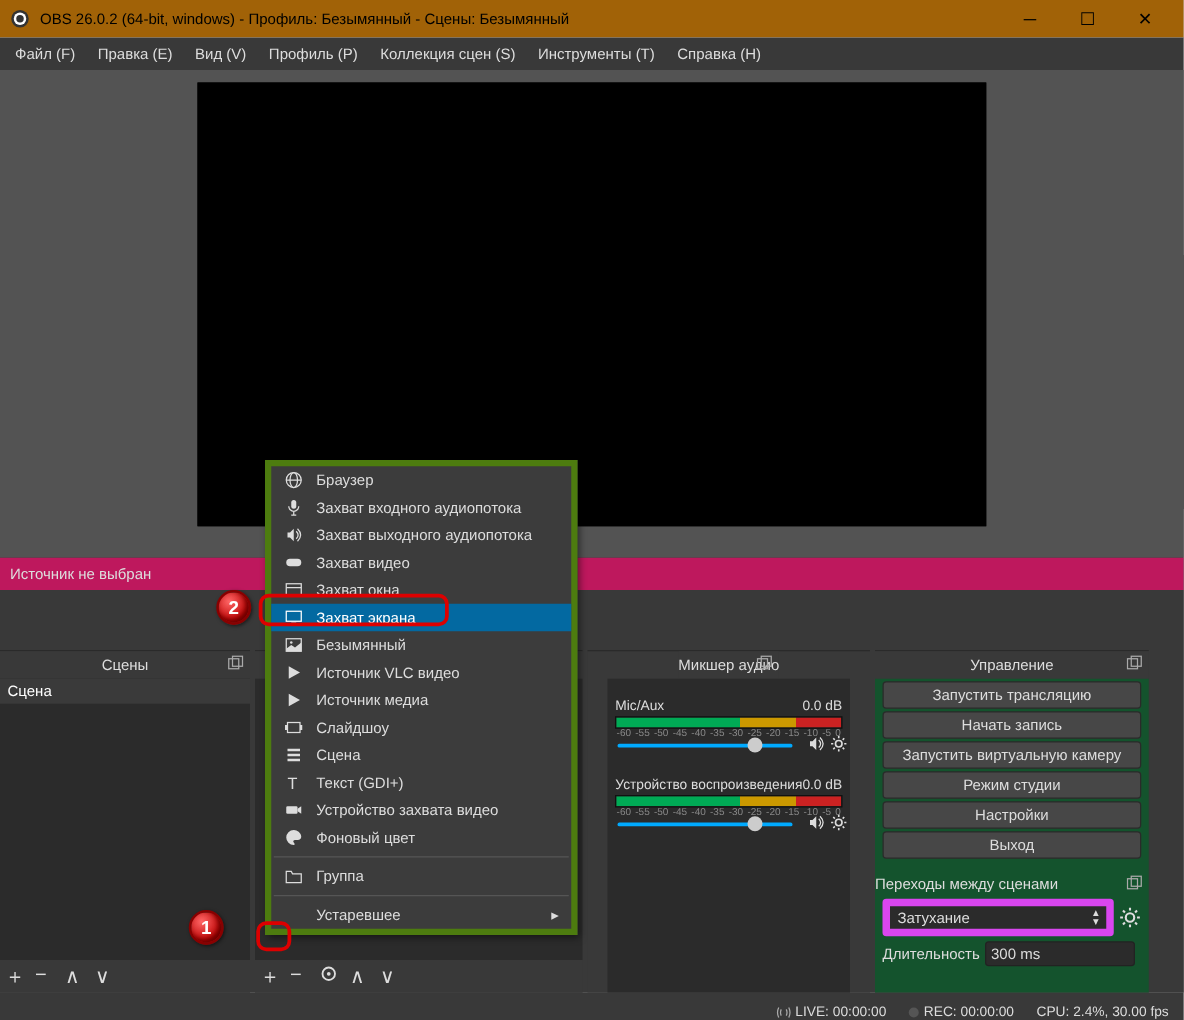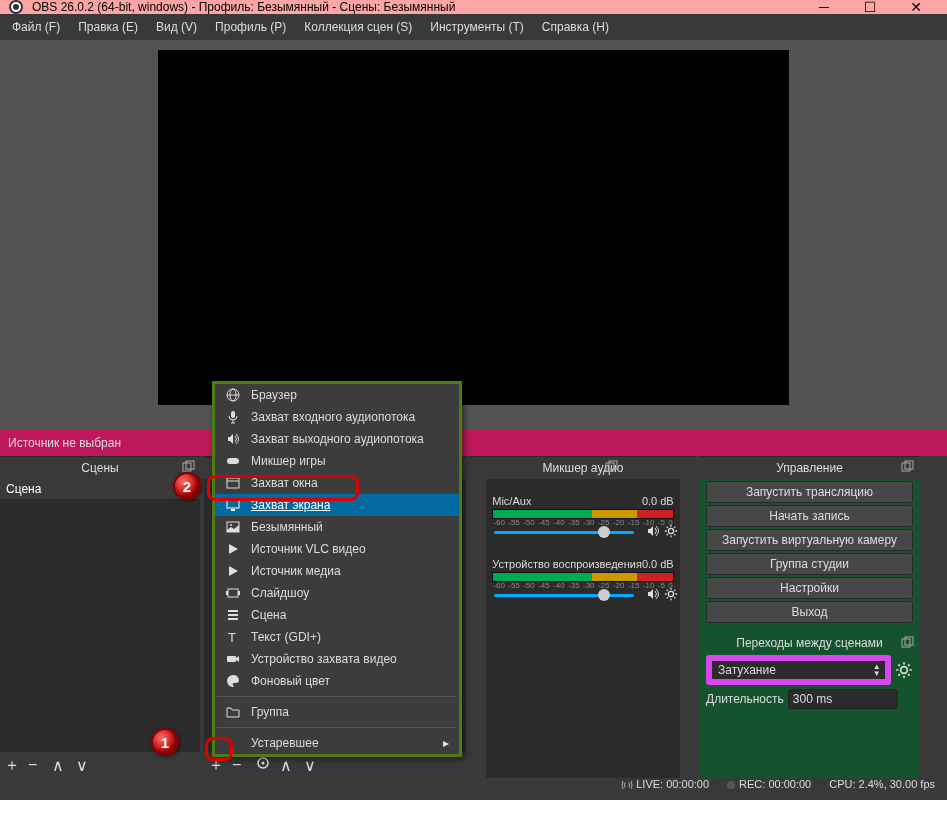--- a/index.html
+++ b/index.html
@@ -1,36 +1,36 @@
 <!DOCTYPE html>
 <html><head>
 <meta charset="utf-8">
 <style>
 * { box-sizing: border-box; margin: 0; padding: 0; font-family: "Segoe UI", Tahoma, sans-serif; }
 body { background: #fff; width: 947px; height: 816px; overflow: hidden; position: relative; }
 
 
-.titlebar { height: 14px; background: #fca5a5; display: flex; align-items: center; padding: 0 8px; font-size: 12px; color: #000; border-bottom: none; }
+.titlebar { height: 30px; background: #a16207; display: flex; align-items: center; padding: 0 8px; font-size: 12px; color: #000; border-bottom: none; }
 .titlebar .app-icon { width: 16px; height: 16px; margin-right: 8px; }
 .winctrl { margin-left: auto; display: flex; }
 .winctrl div { width: 46px; height: 30px; display: flex; align-items: center; justify-content: center; font-size: 14px; }
 
 
 .menubar { height: 26px; background: #393939; display: flex; align-items: center; padding: 0 4px; color: #ddd; font-size: 12px; gap: 2px; }
 .menubar .mi { padding: 3px 8px; }
 
 
 .main { position: relative; background: #393939; color: #ddd; height: calc(100% - 56px - 22px); display: flex; flex-direction: column; }
 .preview { background: #535353; flex: 0 0 390px; position: relative; }
 .preview .canvas { position: absolute; left: 158px; top: 10px; width: 631px; height: 355px; background: #000; border: 1px solid #000; }
 .notsel { height: 26px; line-height: 26px; font-size: 12px; color: #ddd; padding-left: 8px; background: #be185d; }
 
 
 .panels { flex: 1; display: flex; gap: 4px; padding: 0; background: #393939; }
-.panel { background: #393939; display: flex; flex-direction: column; border-top: 1px solid #2a2a2a; }
+.panel { background: #393939; display: flex; flex-direction: column; border-top: 1px solid #2a2a2a; margin-top: 48px; }
 .panel-hd { height: 22px; background: #393939; display: flex; align-items: center; justify-content: center; font-size: 12px; color: #ddd; position: relative; }
 .panel-hd .dock { position: absolute; right: 4px; top: 3px; width: 14px; height: 14px; color: #aaa; }
 .panel-body { flex: 1; background: #2b2b2b; position: relative; }
 .panel-tb { height: 26px; background: #393939; display: flex; align-items: center; padding: 0 4px; gap: 10px; color: #ddd; font-size: 16px; }
 
 .scenes { width: 200px; }
 .sources { width: 262px; }
 .mixer { width: 226px; align-items: center; }
 .controls { width: 219px; }
 
@@ -42,32 +42,32 @@
 .mix-ch { padding: 16px 6px 8px; font-size: 11px; color: #ddd; }
 .mix-ch .row1 { display: flex; justify-content: space-between; }
 .meter { height: 10px; margin-top: 2px; background: linear-gradient(to right,#0a5 0 55%,#c90 55% 80%,#c22 80% 100%); position: relative; border: 1px solid #111; }
 .meter .ticks { position: absolute; bottom: -9px; left: 0; right: 0; height: 9px; color: #888; font-size: 8px; display: flex; justify-content: space-between; }
 .slider { margin-top: 12px; height: 3px; background: #0af; position: relative; border-radius: 2px; }
 .slider .knob { position: absolute; right: 24px; top: -5px; width: 12px; height: 12px; background: #ccc; border-radius: 50%; }
 .slider .icons { position: absolute; right: -44px; top: -7px; display: flex; gap: 4px; color: #ddd; }
 
 
 .ctrl-btn { background: #474747; color: #ddd; border: 1px solid #2a2a2a; font-size: 12px; height: 22px; margin: 2px 6px; display: flex; align-items: center; justify-content: center; border-radius: 3px; }
-.trans-hd { font-size: 12px; text-align: center; color: #ddd; margin-top: 10px; padding: 3px 0; position: relative; }
+.trans-hd { font-size: 12px; text-align: left; color: #ddd; margin-top: 10px; padding: 3px 0; position: relative; }
 .trans-row { display: flex; align-items: center; gap: 4px; padding: 2px 6px; font-size: 12px; }
 .trans-row .sel { flex: 1; background: #2b2b2b; border: 6px solid #d946ef; padding: 2px 6px; display: flex; justify-content: space-between; align-items: center; border-radius: 3px; }
 .trans-row .gear { width: 18px; height: 18px; color: #ddd; }
-.dur input { width: 110px; background: #2b2b2b; border: 1px solid #222; color: #ddd; font-size: 12px; padding: 2px 4px; border-radius: 3px; }
-
-
-.statusbar { height: 22px; background: #393939; color: #ddd; font-size: 11px; display: flex; align-items: flex-start; justify-content: flex-end; gap: 18px; padding: 0 12px; }
+.dur input { width: 120px; background: #2b2b2b; border: 1px solid #222; color: #ddd; font-size: 12px; padding: 2px 4px; border-radius: 3px; }
+
+
+.statusbar { height: 22px; background: #393939; color: #ddd; font-size: 11px; display: flex; align-items: flex-end; justify-content: flex-end; gap: 18px; padding: 0 12px; }
 .statusbar .dot { width: 8px; height: 8px; border-radius: 50%; background: #555; display: inline-block; margin-right: 4px; vertical-align: middle; }
 
 
-.ctx { position: absolute; left: 212px; top: 381px; width: 250px; background: #3c3c3c; border: 3px solid #4d7c0f; box-shadow: 2px 2px 6px #0008; z-index: 50; font-size: 12px; color: #ddd; }
+.ctx { position: absolute; left: 212px; top: 368px; width: 250px; background: #3c3c3c; border: 5px solid #4d7c0f; box-shadow: 2px 2px 6px #0008; z-index: 50; font-size: 12px; color: #ddd; }
 .ctx .it { display: flex; align-items: center; gap: 10px; padding: 4px 10px; height: 22px; }
 .ctx .it.sel { background: #0369a1; color: #fff; text-decoration: underline; }
 .ctx .sep { height: 1px; background: #555; margin: 4px 2px; }
 .ctx .ic { width: 16px; height: 16px; color: #ddd; flex-shrink: 0; display: flex; align-items: center; justify-content: center; }
 .ctx .it.sel .ic { color: #fff; }
 .ctx .sub { margin-left: auto; }
 
 
 .anno { position: absolute; z-index: 100; width: 28px; height: 28px; border-radius: 50%; background: radial-gradient(circle at 35% 30%, #f66, #b00 70%); border: 2px solid #800; color: #fff; font-weight: bold; display: flex; align-items: center; justify-content: center; font-size: 15px; box-shadow: inset -2px -2px 4px #600, 1px 1px 3px #0008; }
 .anno-box { position: absolute; z-index: 99; border: 3px solid #d00; border-radius: 8px; }
@@ -241,21 +241,21 @@
         <svg class="dock" viewBox="0 0 14 14">
             <rect x="1" y="3" width="8" height="8" fill="none" stroke="currentColor"></rect>
             <rect x="4" y="1" width="8" height="8" fill="none" stroke="currentColor"></rect>
           </svg>
       </div>
       <div class="panel-body" style="background:#14532d;">
         <div id="ctrl-buttons">
             <div class="ctrl-btn">Запустить трансляцию</div>
             <div class="ctrl-btn">Начать запись</div>
             <div class="ctrl-btn">Запустить виртуальную камеру</div>
-            <div class="ctrl-btn">Группа студии</div>
+            <div class="ctrl-btn">Режим студии</div>
             <div class="ctrl-btn">Настройки</div>
             <div class="ctrl-btn">Выход</div>
           </div>
         <div class="trans-hd">
           <span>Переходы между сценами</span>
           <svg class="dock" style="position:absolute;right:4px;top:3px" viewBox="0 0 14 14" width="14" height="14">
               <rect x="1" y="3" width="8" height="8" fill="none" stroke="#aaa"></rect>
               <rect x="4" y="1" width="8" height="8" fill="none" stroke="#aaa"></rect>
             </svg>
         </div>
@@ -318,21 +318,21 @@
         </svg>
       </span>
       <span>Захват выходного аудиопотока</span>
     </div>
     <div class="it">
       <span class="ic">
         <svg width="14" height="14" viewBox="0 0 14 14">
           <rect x="1" y="4" width="12" height="6" rx="3" fill="currentColor"></rect>
         </svg>
       </span>
-      <span>Микшер игры</span>
+      <span>Захват видео</span>
     </div>
     <div class="it">
       <span class="ic">
         <svg width="14" height="14" viewBox="0 0 14 14">
           <rect x="1" y="2" width="12" height="10" fill="none" stroke="currentColor"></rect>
           <line x1="1" y1="5" x2="13" y2="5" stroke="currentColor"></line>
         </svg>
       </span>
       <span>Захват окна</span>
     </div>

